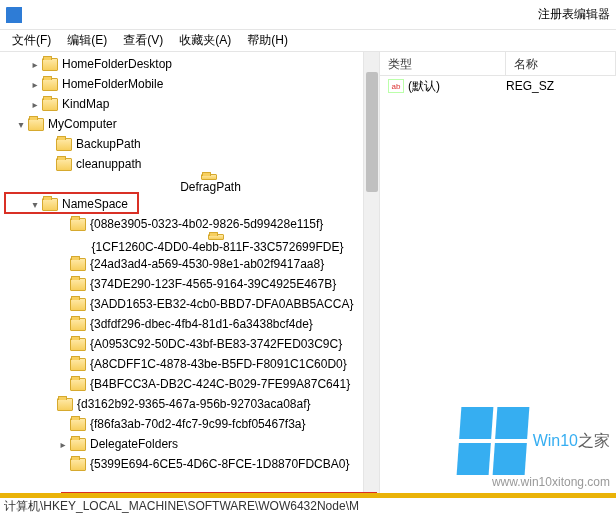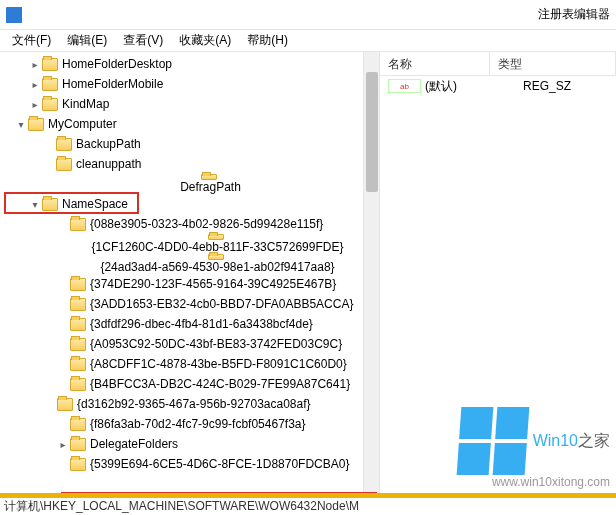--- a/index.html
+++ b/index.html
@@ -27,21 +27,21 @@
   .hl-red { position: absolute; border: 2px solid #d93025; pointer-events: none; z-index: 5; }
   .hl1 { top: 140px; left: 4px; width: 135px; height: 22px; }
   .hl2 { top: 440px; left: 61px; width: 316px; height: 22px; }
   
   .list-panel { flex: 1; overflow: auto; }
   .list-header { display: flex; height: 24px; border-bottom: 1px solid #e5e5e5; }
   .list-header .col { padding: 4px 8px; border-right: 1px solid #e5e5e5; font-size: 12px; color: #333; }
   .col-name { width: 110px; }
   .col-type { flex: 1; }
   .list-row { display: flex; align-items: center; height: 20px; }
-  .ab-icon { width: 33px; height: 14px; border: 1px solid #bfa; background: #fff; margin: 0 4px 0 8px; display: flex; align-items: center; justify-content: center; font-size: 8px; color: #d33; }
+  .ab-icon { width: 16px; height: 14px; border: 1px solid #bfa; background: #fff; margin: 0 4px 0 8px; display: flex; align-items: center; justify-content: center; font-size: 8px; color: #d33; }
   .list-row .cell-name { width: 98px; }
   .list-row .cell-type { }
   
   .statusbar { height: 22px; border-top: 5px solid #eab308; display: flex; align-items: center; padding: 0 4px; font-size: 12px; color: #333; }
   
   .watermark { position: absolute; right: 6px; bottom: 26px; text-align: right; z-index: 10; opacity: 0.85; }
   .win-logo { display: inline-grid; grid-template-columns: 32px 32px; grid-template-rows: 32px 32px; gap: 4px; transform: skewX(-4deg); }
   .win-logo span { background: #14a0ef; }
   .wm-text { font-size: 16px; color: #14a0ef; font-weight: 500; margin-top: -2px; }
   .wm-sub { font-size: 12px; color: #888; }
@@ -116,21 +116,21 @@
         <div class="node" style="padding-left: 56px;">
           <span class="chev"></span>
           <span class="folder"></span>
           <span class="label">{088e3905-0323-4b02-9826-5d99428e115f}</span>
         </div>
         <div class="node" style="padding-left: 56px; flex-direction: column;">
           <span class="chev"></span>
           <span class="folder"></span>
           <span class="label">{1CF1260C-4DD0-4ebb-811F-33C572699FDE}</span>
         </div>
-        <div class="node" style="padding-left: 56px; flex-direction: column;">
+        <div class="node" style="padding-left: 56px;">
           <span class="chev"></span>
           <span class="folder"></span>
           <span class="label">{24ad3ad4-a569-4530-98e1-ab02f9417aa8}</span>
         </div>
         <div class="node" style="padding-left: 56px;">
           <span class="chev"></span>
           <span class="folder"></span>
           <span class="label">{374DE290-123F-4565-9164-39C4925E467B}</span>
         </div>
         <div class="node" style="padding-left: 56px;">
@@ -180,22 +180,22 @@
         </div>
       </div>
     <div class="hl-red hl1"></div>
     <div class="hl-red hl2"></div>
     <div class="vtrack">
         <div class="vthumb"></div>
       </div>
   </div>
   <div class="list-panel">
     <div class="list-header">
+      <div class="col col-type">类型</div>
       <div class="col col-name">名称</div>
-      <div class="col col-type">类型</div>
     </div>
     <div id="list-body">
         <div class="list-row">
           <span class="ab-icon">ab</span>
           <span class="cell-name">(默认)</span>
           <span class="cell-type">REG_SZ</span>
         </div>
       </div>
   </div>
 </div>

